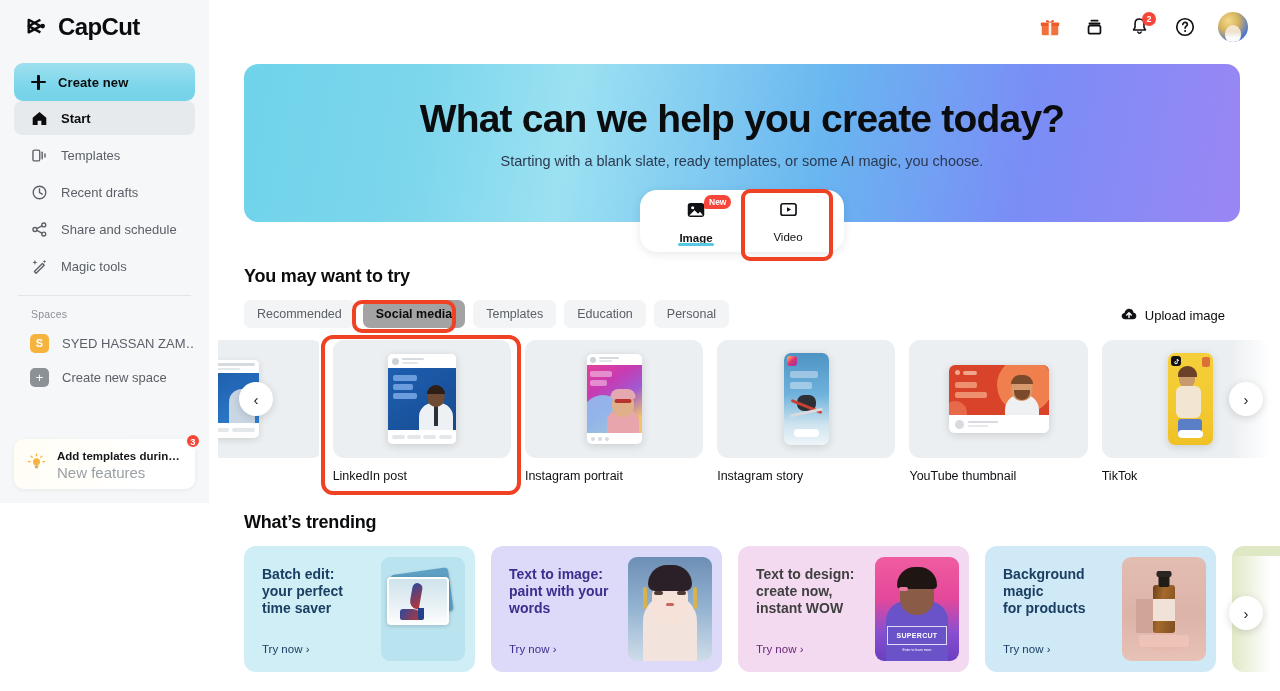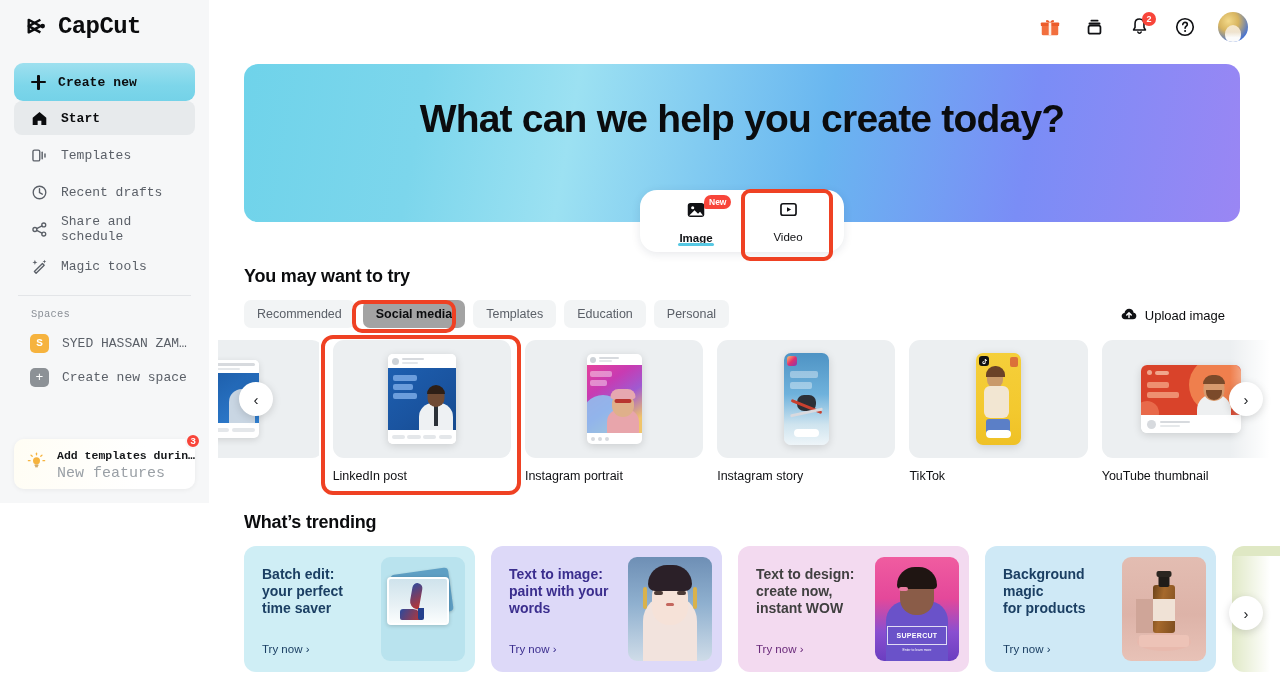--- a/index.html
+++ b/index.html
@@ -12,21 +12,20 @@
   }
   .app { position: relative; width: 1280px; height: 691px; display: flex; }
 
   
   .sidebar {
     width: 209px; height: 503px;
     background: #f6f7f8;
     flex: 0 0 209px;
     position: relative;
     padding: 0 14px;
-    font-family: Liberation Mono, monospace;
   }
   .logo-row { height: 53px; display: flex; align-items: center; padding-left: 12px; }
   .logo-mark { width: 27px; height: 22px; flex: 0 0 27px; }
   .logo-text { font-size: 24px; font-weight: 700; letter-spacing: -0.6px; color: #0b0c0e; margin-left: 5px; }
 
   .create-btn {
     height: 38px; border-radius: 9px;
     background: linear-gradient(180deg,#9ee0ef 0%, #7dd6ea 60%, #74d2e8 100%);
     display: flex; align-items: center;
     padding-left: 17px; margin-top: 10px;
@@ -315,20 +314,21 @@
           <circle cx="12" cy="12" r="9" fill="none" stroke="#101114" stroke-width="1.8"></circle>
           <path d="M9.6 9.4 C9.6 7.9 10.7 7 12.1 7 C13.5 7 14.5 7.9 14.5 9.2 C14.5 11 12.1 11.2 12.1 13.3" fill="none" stroke="#101114" stroke-width="1.8" stroke-linecap="round"></path>
           <circle cx="12.1" cy="16.4" r="1.15" fill="#101114"></circle>
         </svg>
       </span>
       <span class="avatar"></span>
     </div>
 
     <section class="hero">
       <h1>What can we help you create today?</h1>
+      <p>Starting with a blank slate, ready templates, or some AI magic, you choose.</p>
 
       <div class="switcher">
         <div class="sw-item active">
           <span>
             <svg viewBox="0 0 24 24" width="22" height="22">
               <rect x="3" y="4.4" width="18" height="15.2" rx="3" fill="#101114"></rect>
               <circle cx="8.4" cy="9.5" r="1.7" fill="#fff"></circle>
               <path d="M4.6 18 L10.4 12.2 L14.2 16 L16.4 13.8 L19.4 17.6 L19.4 18 Z" fill="#fff"></path>
             </svg>
           </span>
@@ -473,39 +473,20 @@
                 <div style="position:absolute;left:3px;top:3px;width:10px;height:10px;border-radius:3px;background:linear-gradient(135deg,#fdc468,#e1306c,#833ab4);"></div>
                 <div style="position:absolute;left:6px;top:18px;width:28px;height:7px;background:rgba(255,255,255,.38);border-radius:2px;"></div>
                 <div style="position:absolute;left:6px;top:29px;width:22px;height:7px;background:rgba(255,255,255,.38);border-radius:2px;"></div>
                 <div style="position:absolute;left:13px;top:42px;width:19px;height:16px;border-radius:7px;background:#2c2f36;"></div>
                 <div style="position:absolute;left:6px;top:52px;width:33px;height:3px;background:#c8402f;transform:rotate(22deg);border-radius:2px;"></div>
                 <div style="position:absolute;left:6px;top:58px;width:33px;height:3px;background:#d9d9de;transform:rotate(-12deg);border-radius:2px;"></div>
                 <div style="position:absolute;left:10px;bottom:8px;width:25px;height:8px;background:#fff;border-radius:4px;"></div>
               </div>
             </div>
             <div class="tpl-name">Instagram story</div>
-          </div>
-
-          <div class="tpl-card">
-            <div class="tpl-thumb">
-              <div class="mockup" style="width:45px;height:92px;border-radius:7px;box-shadow:0 2px 8px rgba(0,0,0,.14);overflow:hidden;background:linear-gradient(180deg,#f5cf3a 0%,#f3c92f 60%,#efc126 100%);position:relative;">
-                <div style="position:absolute;left:3px;top:3px;width:10px;height:10px;border-radius:3px;background:#111;display:flex;align-items:center;justify-content:center;">
-                  <svg viewBox="0 0 24 24" width="7" height="7">
-                      <path d="M16 3 C16.6 5.6 18.2 7 20.6 7.2 L20.6 10 C18.9 10 17.4 9.4 16 8.4 L16 15.3 C16 18.8 13.4 21.3 10.2 21.3 C7.1 21.3 4.6 18.9 4.6 15.8 C4.6 12.7 7.1 10.2 10.2 10.2 L10.2 13.2 C8.8 13.2 7.7 14.3 7.7 15.7 C7.7 17.1 8.8 18.2 10.2 18.2 C11.7 18.2 12.9 17 12.9 15.5 L12.9 3 Z" fill="#fff"></path>
-                    </svg>
-                </div>
-                <div style="position:absolute;right:3px;top:4px;width:8px;height:10px;background:#d04a3a;border-radius:2px;opacity:.7;"></div>
-                <div style="position:absolute;left:11px;top:16px;width:16px;height:19px;border-radius:8px;background:#c99a6b;"></div>
-                <div style="position:absolute;left:10px;top:13px;width:19px;height:11px;border-radius:9px 9px 0 0;background:#6b4227;"></div>
-                <div style="position:absolute;left:8px;top:33px;width:25px;height:32px;border-radius:6px;background:#f2e6d2;"></div>
-                <div style="position:absolute;left:10px;bottom:8px;width:24px;height:18px;background:#5b7fc7;border-radius:3px;"></div>
-                <div style="position:absolute;left:10px;bottom:7px;width:25px;height:8px;background:#fff;border-radius:4px;"></div>
-              </div>
-            </div>
-            <div class="tpl-name">TikTok</div>
           </div>
 
           <div class="tpl-card">
             <div class="tpl-thumb">
               <div class="mockup" style="width:100px;height:68px;background:#fff;border-radius:6px;box-shadow:0 2px 8px rgba(0,0,0,.14);overflow:hidden;">
                 <div style="height:50px;background:#d9432a;position:relative;overflow:hidden;">
                   <div style="position:absolute;right:-4px;top:-8px;width:56px;height:56px;border-radius:50%;background:#ef7f4d;"></div>
                   <div style="position:absolute;left:-6px;bottom:-10px;width:24px;height:24px;border-radius:50%;background:#e8694a;"></div>
                   <div style="position:absolute;left:6px;top:5px;display:flex;gap:3px;align-items:center;">
                     <div style="width:5px;height:5px;border-radius:50%;background:#f0a68c;"></div>
@@ -524,20 +505,39 @@
                   <div style="width:9px;height:9px;border-radius:50%;background:#d7dade;"></div>
                   <div>
                       <div style="width:30px;height:2.4px;background:#d7dade;border-radius:1px;"></div>
                       <div style="width:20px;height:2.4px;background:#e6e9eb;border-radius:1px;margin-top:2px;"></div>
                     </div>
                 </div>
               </div>
             </div>
             <div class="tpl-name">YouTube thumbnail</div>
           </div>
+
+          <div class="tpl-card">
+            <div class="tpl-thumb">
+              <div class="mockup" style="width:45px;height:92px;border-radius:7px;box-shadow:0 2px 8px rgba(0,0,0,.14);overflow:hidden;background:linear-gradient(180deg,#f5cf3a 0%,#f3c92f 60%,#efc126 100%);position:relative;">
+                <div style="position:absolute;left:3px;top:3px;width:10px;height:10px;border-radius:3px;background:#111;display:flex;align-items:center;justify-content:center;">
+                  <svg viewBox="0 0 24 24" width="7" height="7">
+                      <path d="M16 3 C16.6 5.6 18.2 7 20.6 7.2 L20.6 10 C18.9 10 17.4 9.4 16 8.4 L16 15.3 C16 18.8 13.4 21.3 10.2 21.3 C7.1 21.3 4.6 18.9 4.6 15.8 C4.6 12.7 7.1 10.2 10.2 10.2 L10.2 13.2 C8.8 13.2 7.7 14.3 7.7 15.7 C7.7 17.1 8.8 18.2 10.2 18.2 C11.7 18.2 12.9 17 12.9 15.5 L12.9 3 Z" fill="#fff"></path>
+                    </svg>
+                </div>
+                <div style="position:absolute;right:3px;top:4px;width:8px;height:10px;background:#d04a3a;border-radius:2px;opacity:.7;"></div>
+                <div style="position:absolute;left:11px;top:16px;width:16px;height:19px;border-radius:8px;background:#c99a6b;"></div>
+                <div style="position:absolute;left:10px;top:13px;width:19px;height:11px;border-radius:9px 9px 0 0;background:#6b4227;"></div>
+                <div style="position:absolute;left:8px;top:33px;width:25px;height:32px;border-radius:6px;background:#f2e6d2;"></div>
+                <div style="position:absolute;left:10px;bottom:8px;width:24px;height:18px;background:#5b7fc7;border-radius:3px;"></div>
+                <div style="position:absolute;left:10px;bottom:7px;width:25px;height:8px;background:#fff;border-radius:4px;"></div>
+              </div>
+            </div>
+            <div class="tpl-name">TikTok</div>
+          </div>
         </div>
 
         <div class="carousel-arrow" style="left:21px;top:42px;">
           <span>‹</span>
         </div>
         <div class="carousel-arrow" style="right:17px;top:42px;">
           <span>›</span>
         </div>
       </div>
     </section>

